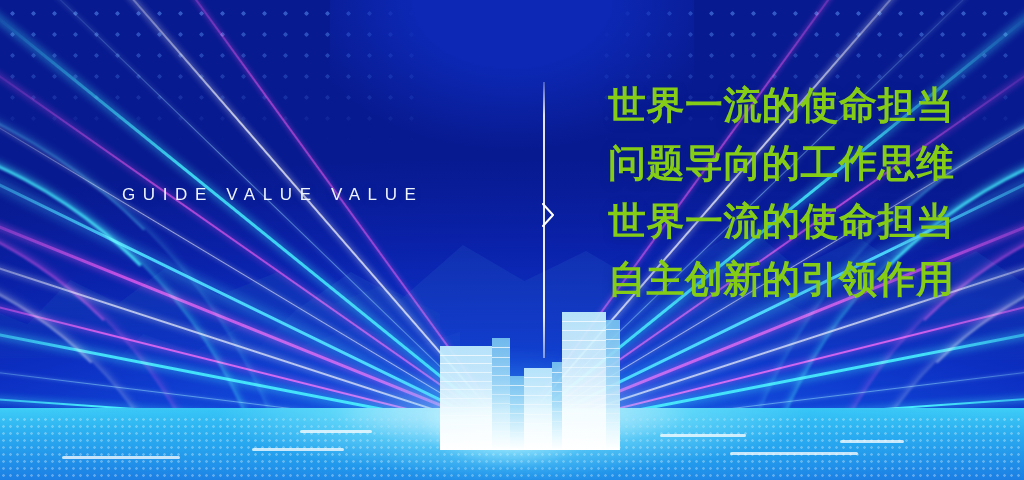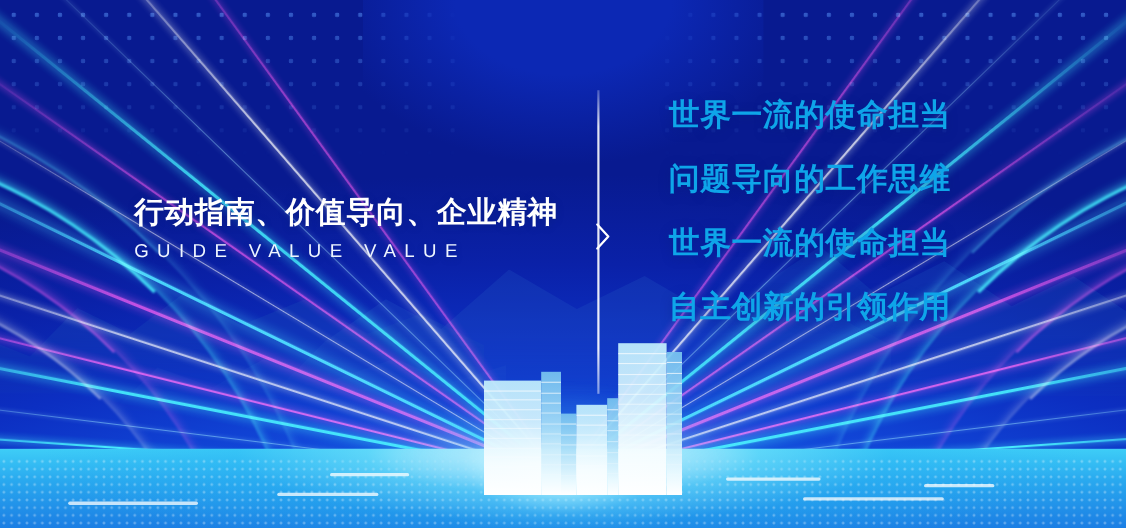--- a/index.html
+++ b/index.html
@@ -117,21 +117,21 @@
   }
   #left-sub{
     margin-top:9px;
     font-size:17px;font-weight:300;color:#eef5ff;
     letter-spacing:7.6px;white-space:nowrap;
     text-shadow:0 1px 6px rgba(8,30,120,.35);
   }
 
   #right-text{position:absolute;left:608px;top:76px;}
   #right-text .rline{
-    font-size:28px;font-weight:700;color:#0ea5e9;
+    font-size:38px;font-weight:700;color:#84cc16;
     line-height:58px;white-space:nowrap;letter-spacing:.5px;
     text-shadow:0 2px 10px rgba(8,30,120,.40);
   }
 </style>
 </head>
 <body>
 
 <div id="banner">
 
   <div class="layer" id="sky"></div>
@@ -291,21 +291,20 @@
     </div>
 
   <div class="layer" id="divider"></div>
   <div class="layer" id="chevron">
     <svg width="14" height="24" viewBox="0 0 14 24" fill="none">
       <path d="M2 1 L12 12 L2 23" stroke="#ffffff" stroke-width="2" stroke-linecap="round" stroke-linejoin="round" fill="none"></path>
     </svg>
   </div>
 
   <div id="left-text">
-    <div id="left-heading">行动指南、价值导向、企业精神</div>
     <div id="left-sub">GUIDE VALUE VALUE</div>
   </div>
 
   <div id="right-text">
       <div class="rline">世界一流的使命担当</div>
       <div class="rline">问题导向的工作思维</div>
       <div class="rline">世界一流的使命担当</div>
       <div class="rline">自主创新的引领作用</div>
     </div>
 

